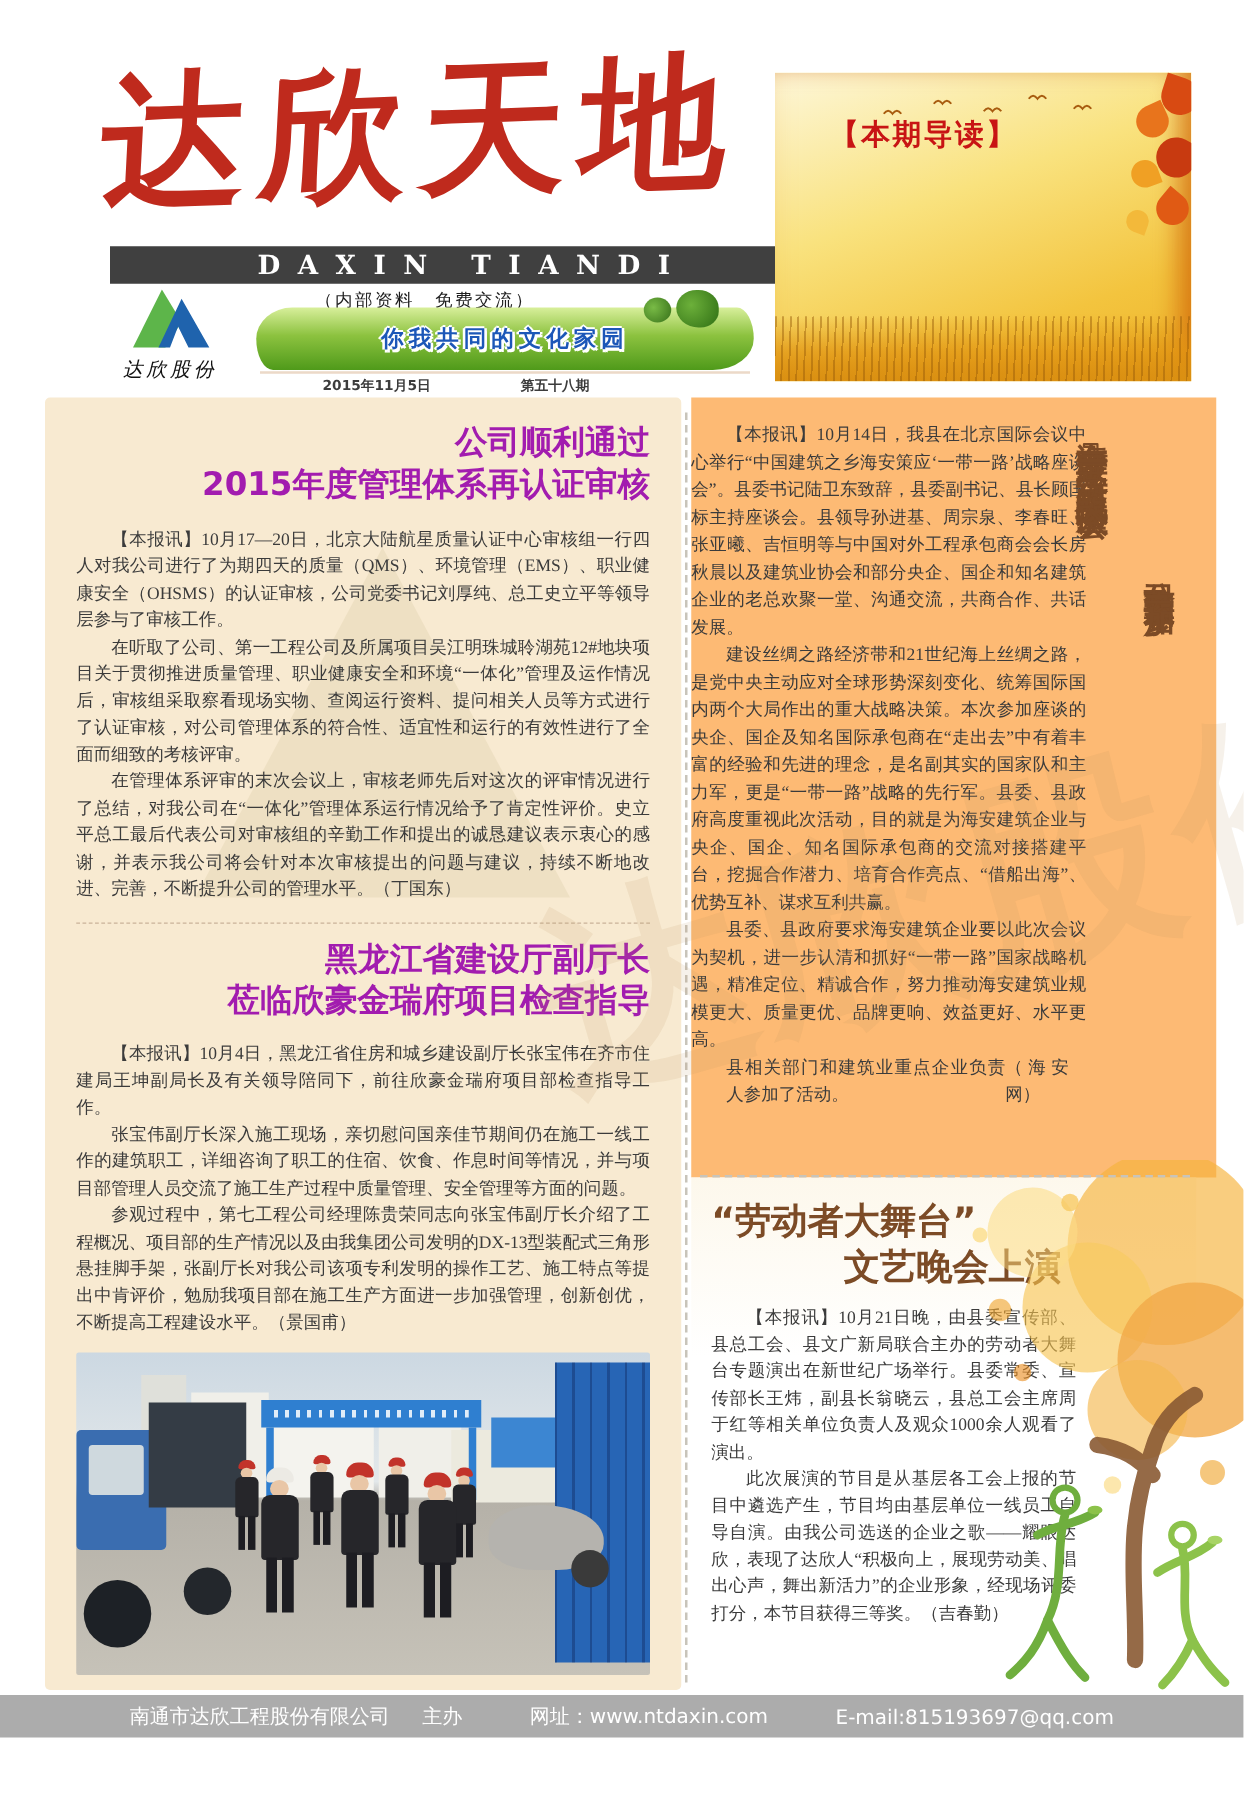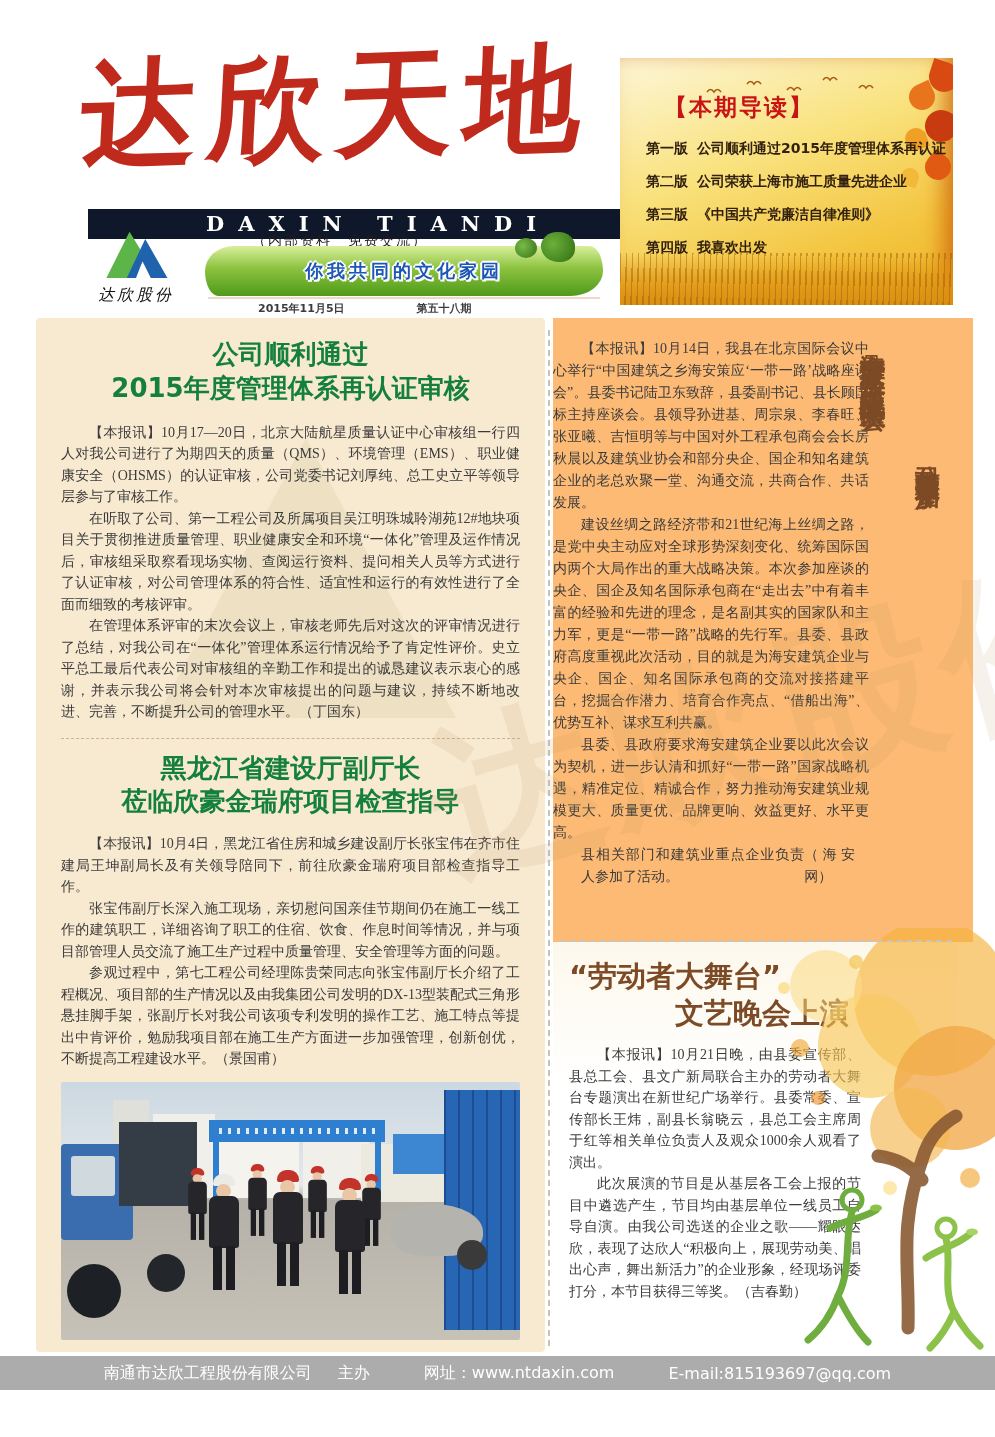--- a/index.html
+++ b/index.html
@@ -2,23 +2,23 @@
 <html><head>
 <meta charset="utf-8">
 <style>
   html,body{margin:0;padding:0;background:#fff;}
   .page{position:relative;width:995px;height:1437px;background:#fff;overflow:hidden;
         font-family:"Liberation Serif","DejaVu Serif",serif;}
   
   .calli{position:absolute;left:72px;top:42px;width:530px;text-align:center;
          font-family:"DejaVu Serif",serif;font-weight:bold;color:#bf2a1d;
          font-size:116px;line-height:1.1;letter-spacing:12px;transform:rotate(-2deg) skewX(-5deg);}
-  .enbar{position:absolute;left:88px;top:197px;width:580px;height:30px;background:#0f172a;
+  .enbar{position:absolute;left:88px;top:197px;width:580px;height:30px;background:#404040;
          color:#fff;font-family:"DejaVu Serif",serif;font-weight:bold;font-size:21px;
-         letter-spacing:14px;text-align:center;line-height:30px;margin-top:12px;}
+         letter-spacing:14px;text-align:center;line-height:30px;}
   .subnote{position:absolute;left:180px;top:232px;width:320px;text-align:center;
            font-size:14px;font-weight:normal;color:#1d1d1d;letter-spacing:2px;}
   .logo{position:absolute;left:94px;top:224px;width:84px;text-align:center;}
   .logo-cap{margin-top:1px;font-size:16px;color:#111;font-style:italic;letter-spacing:3px;
             font-family:"DejaVu Serif",serif;}
   .gbanner{position:absolute;left:205px;top:246px;width:398px;height:50px;
            background:linear-gradient(180deg,#d8ef9b 0%,#8cc23f 45%,#4f9a1a 100%);
            border-radius:30px 14px 34px 14px / 26px;display:flex;align-items:center;justify-content:center;}
   .gbanner:before{content:"";position:absolute;right:28px;top:-14px;width:34px;height:30px;
            background:radial-gradient(circle at 35% 40%,#6cb03a,#2f6e14);border-radius:50% 50% 45% 55%;}
@@ -58,22 +58,22 @@
   .left-panel .tri-wm{position:absolute;left:120px;top:120px;width:0;height:0;
               border-left:150px solid transparent;border-right:150px solid transparent;
               border-bottom:280px solid rgba(220,205,170,.35);}
   .col-divider{position:absolute;left:548px;top:330px;height:1016px;border-left:2px dashed #c8c4ba;z-index:0;}
   .right-upper{position:absolute;left:553px;top:318px;width:420px;height:624px;background:#fdba74;
                padding:20px 104px 0 0;box-sizing:border-box;z-index:1;}
   .rp-divider{position:absolute;left:560px;top:940px;width:392px;border-top:2px dashed #c8c4ba;z-index:2;}
   .right-lower{position:absolute;left:553px;top:942px;width:404px;height:410px;
                background:linear-gradient(180deg,#fdf8ec,#ffffff 35%);padding:16px 0 0 16px;
                box-sizing:border-box;z-index:1;}
-  .headline{font-family:"DejaVu Sans","Liberation Sans",sans-serif;font-weight:bold;color:#15803d;
-            text-align:center;font-size:26px;line-height:1.3;position:relative;z-index:2;}
+  .headline{font-family:"DejaVu Sans","Liberation Sans",sans-serif;font-weight:bold;color:#a21caf;
+            text-align:right;font-size:26px;line-height:1.3;position:relative;z-index:2;}
   .body-p{margin:0;text-indent:2em;font-size:14px;line-height:21.5px;color:#3b3b3b;
           text-align:justify;position:relative;z-index:2;}
   .right-upper .body-p{line-height:22px;}
   .dashed-div{border:none;border-top:1.5px dashed #c9b299;margin:15px 0 13px 0;}
   .mt14{margin-top:14px;} .mt16{margin-top:16px;}
   .src-row{display:flex;justify-content:space-between;text-indent:0;padding-right:14px;}
   .src-row .lead{padding-left:2em;}
   
   .vt{position:absolute;writing-mode:vertical-rl;text-orientation:upright;z-index:2;
       font-family:"DejaVu Sans",sans-serif;font-weight:bold;color:#7c4b26;}
@@ -177,38 +177,20 @@
     <span class="bird" style="left:238px;top:18px"><svg width="16" height="8" viewBox="0 0 16 8">
           <path d="M1 6 Q4.5 1 8 6 Q11.5 1 15 6" fill="none" stroke="#a85c10" stroke-width="1.6"></path>
         </svg></span>
     <span class="leaf l1"></span>
     <span class="leaf l2"></span>
     <span class="leaf l3"></span>
     <span class="leaf l4"></span>
     <span class="leaf l5"></span>
     <span class="leaf l6"></span>
     <div class="digest-title">【本期导读】</div>
-    <div class="digest-items">
-      <div class="digest-item">
-        <span>第一版</span>
-        <span>公司顺利通过2015年度管理体系再认证</span>
-      </div>
-      <div class="digest-item">
-        <span>第二版</span>
-        <span>公司荣获上海市施工质量先进企业</span>
-      </div>
-      <div class="digest-item">
-        <span>第三版</span>
-        <span>《中国共产党廉洁自律准则》</span>
-      </div>
-      <div class="digest-item">
-        <span>第四版</span>
-        <span>我喜欢出发</span>
-      </div>
-    </div>
     <div class="wheat"></div>
   </div>
 
   <div class="col-divider"></div>
 
   <div class="left-panel">
     <div class="tri-wm"></div>
     <div class="headline">
       <span>公司顺利通过</span><br>
       <span>2015年度管理体系再认证审核</span>

